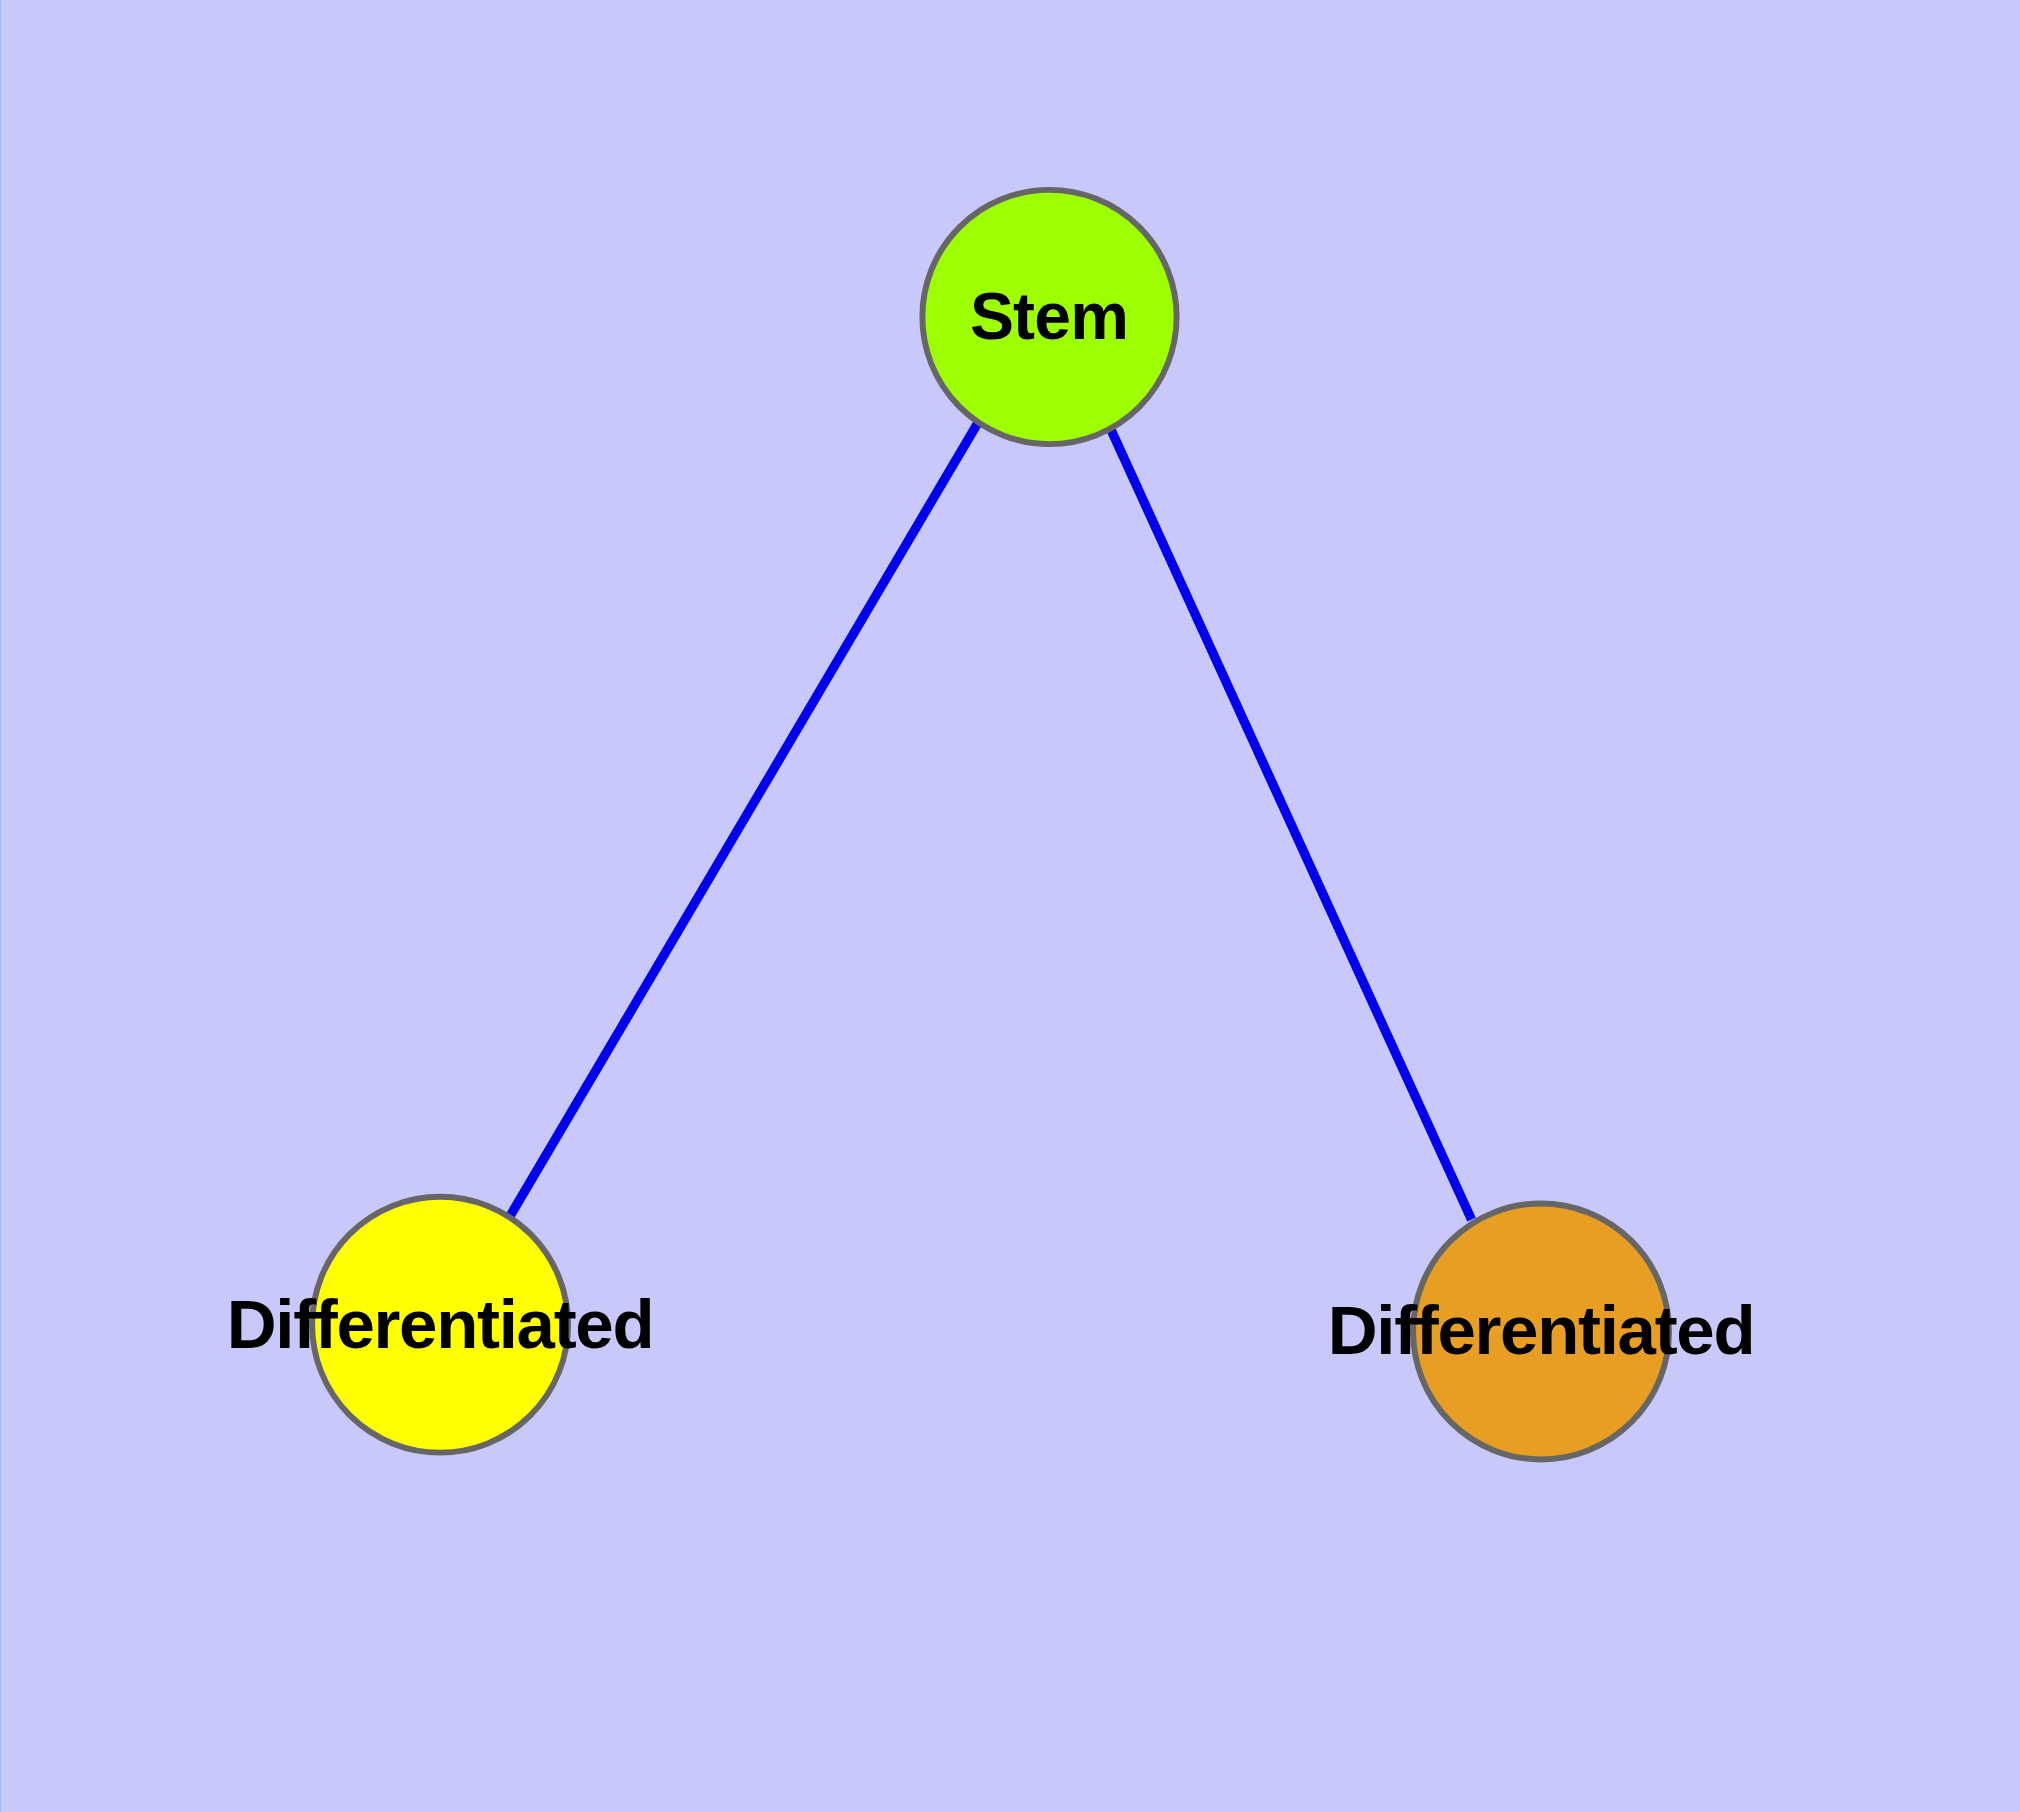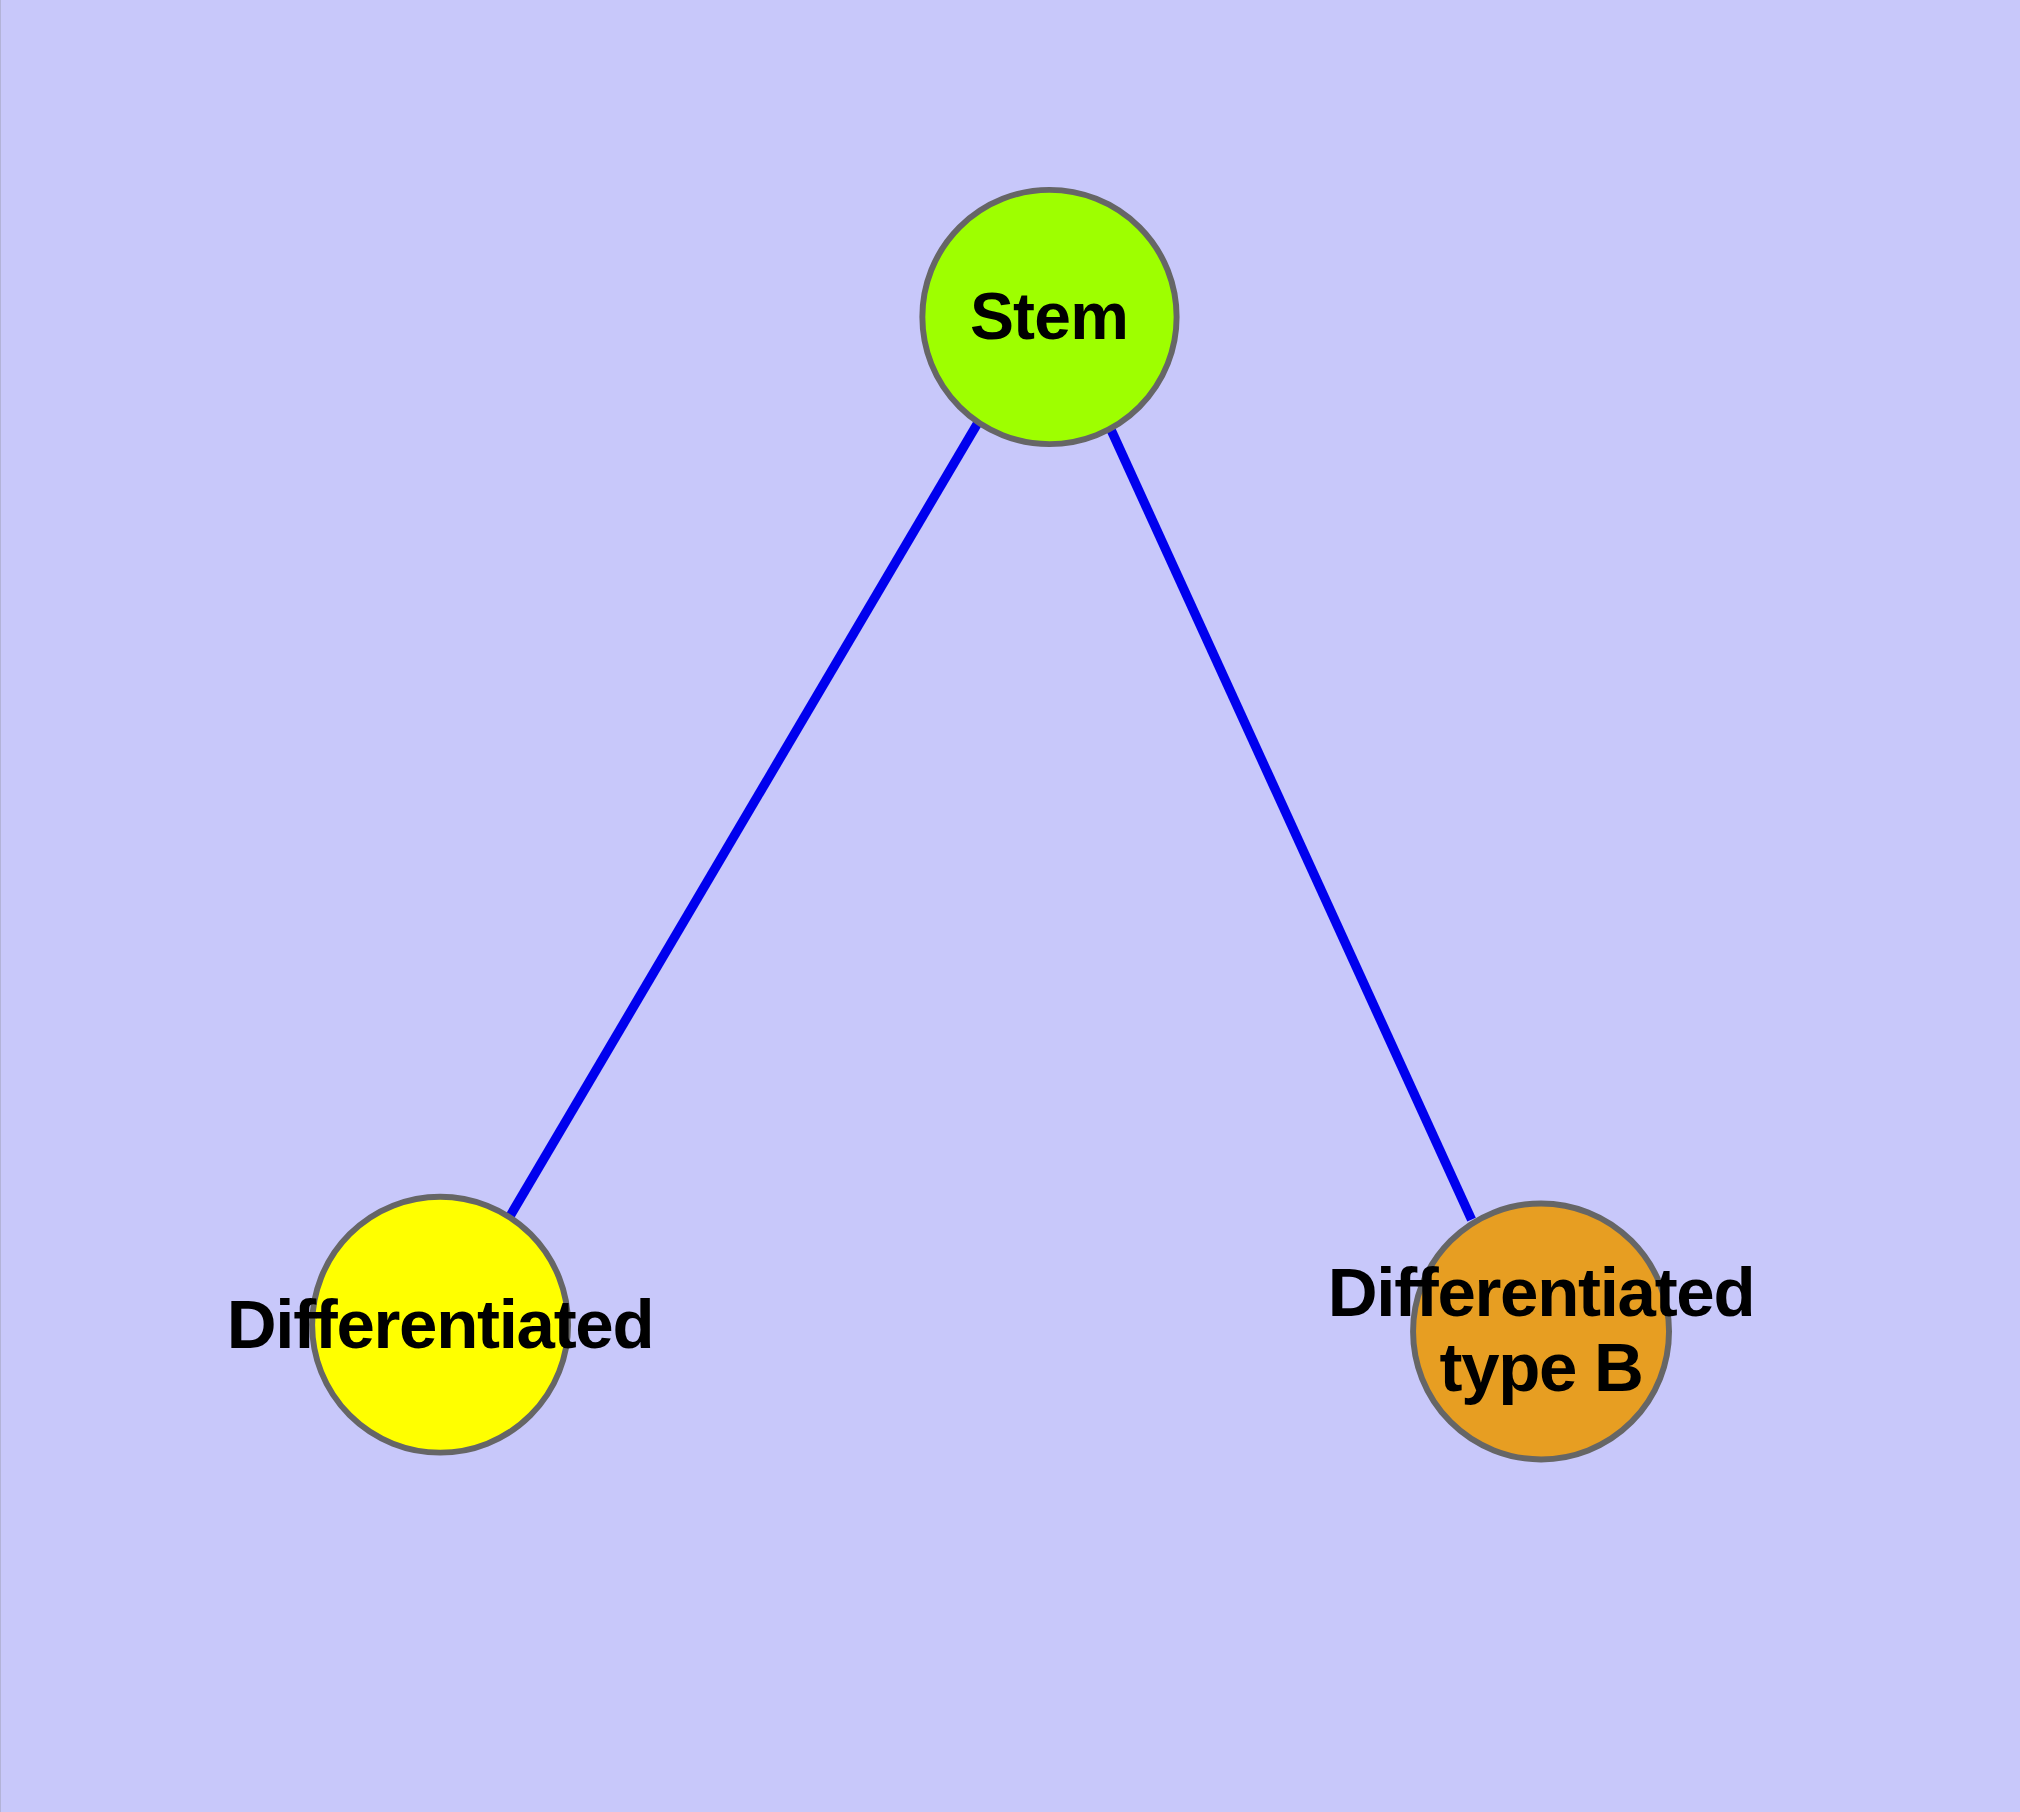--- a/index.html
+++ b/index.html
@@ -49,21 +49,21 @@
   #label-typeb {
     left: 1541px;
     top: 1331px;
     font-size: 69px;
     letter-spacing: -1.3px;
   }
 </style>
 </head>
 <body>
 
-<div id="canvas" style="width: 2021px; height: 1812px; background: #737373;">
+<div id="canvas" style="width: 2021px; height: 1812px; background: #3b82f6;">
 
   <svg id="graph-svg" viewBox="0 0 2384 2138" xmlns="http://www.w3.org/2000/svg" style="width: 2021px; height: 1812px;">
 
     <rect x="0" y="0" width="2384" height="2138" fill="#c8c8fa"></rect>
 
     <g>
       <line id="edge-a" stroke-linecap="butt" x1="1154" y1="498" x2="602" y2="1434" stroke="#0000ee" stroke-width="11"></line>
       <line id="edge-b" stroke-linecap="butt" x1="1311" y1="508" x2="1736" y2="1439" stroke="#0000ee" stroke-width="11"></line>
     </g>
 
@@ -71,16 +71,16 @@
       <circle id="node-type-a" stroke-width="7" cx="519" cy="1563" r="151" fill="#ffff00" stroke="#666666"></circle>
       <circle id="node-type-b" stroke-width="7" cx="1818" cy="1571" r="151" fill="#e79e22" stroke="#666666"></circle>
       <circle id="node-stem" stroke-width="7" cx="1238" cy="374" r="150" fill="#9eff00" stroke="#666666"></circle>
     </g>
   </svg>
 
   <div class="node-label" id="label-stem" style="left: 1049px; top: 317px; color: rgb(0, 0, 0);">Stem</div>
 
   <div class="node-label" id="label-typea" style="left: 440px; top: 1325px; color: rgb(0, 0, 0);"><span>Differentiated</span><br></div>
 
-  <div class="node-label" id="label-typeb" style="left: 1541px; top: 1331px; color: rgb(0, 0, 0);"><span>Differentiated</span><br><span>type B</span></div>
+  <div class="node-label" id="label-typeb" style="left: 1541px; top: 1331px; color: rgb(0, 0, 0);"><span>Differentiated</span><br></div>
 
 </div>
 
 
 </body></html>

